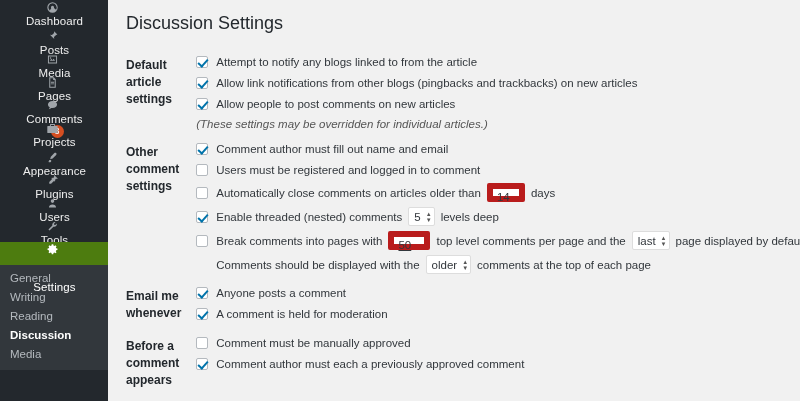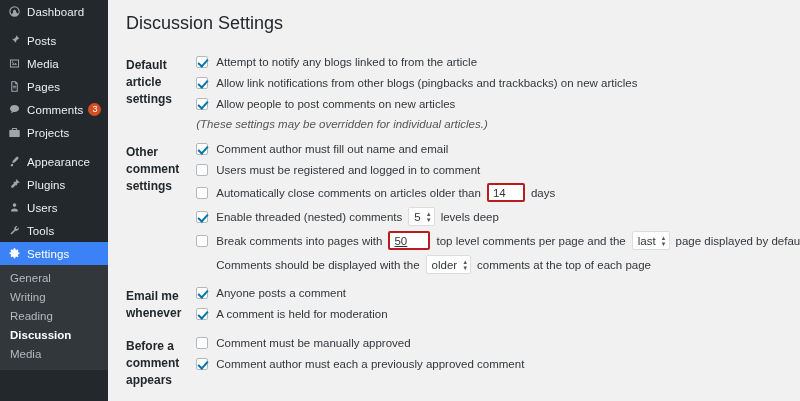--- a/index.html
+++ b/index.html
@@ -29,35 +29,37 @@
     overflow: hidden;
   }
   .menu-item {
     display: flex;
     align-items: center;
     height: 23px;
     padding: 0 6px 0 7px;
     color: #eee;
     position: relative;
     white-space: nowrap;
+    flex-direction: column;
   }
   .menu-item .ic {
     width: 15px;
     flex: 0 0 15px;
     display: inline-flex;
     align-items: center;
     justify-content: center;
     color: #a0a5aa;
     margin-right: 5px;
   }
   .menu-item .ic svg { display:block; }
   .menu-item .lbl { font-size: 11.5px; letter-spacing: .1px; }
   .menu-item.current {
-    background: #3b82f6;
+    background: #4d7c0f;
     color: #fff;
+    gap: 24px;
   }
   .menu-item.current .ic { color: #fff; }
   .menu-sep { height: 6px; }
   .badge-count {
     margin-left: 5px;
     background: #d54e21;
     color: #fff;
     border-radius: 9px;
     font-size: 9px;
     line-height: 13px;
@@ -145,21 +147,21 @@
     transform: rotate(42deg);
   }
   .hint {
     font-size: 11.5px;
     font-style: italic;
     color: #555;
     margin-top: 6px;
   }
   .num-input {
     display: inline-block;
-    border: 2px solid #b91c1c;
+    border: 6px solid #b91c1c;
     background: #fff;
     height: 19px;
     line-height: 17px;
     font-size: 11.5px;
     color: #32373c;
     padding: 0 4px;
     margin: 0 6px;
     border-radius: 2px;
     vertical-align: middle;
     text-align: left;

